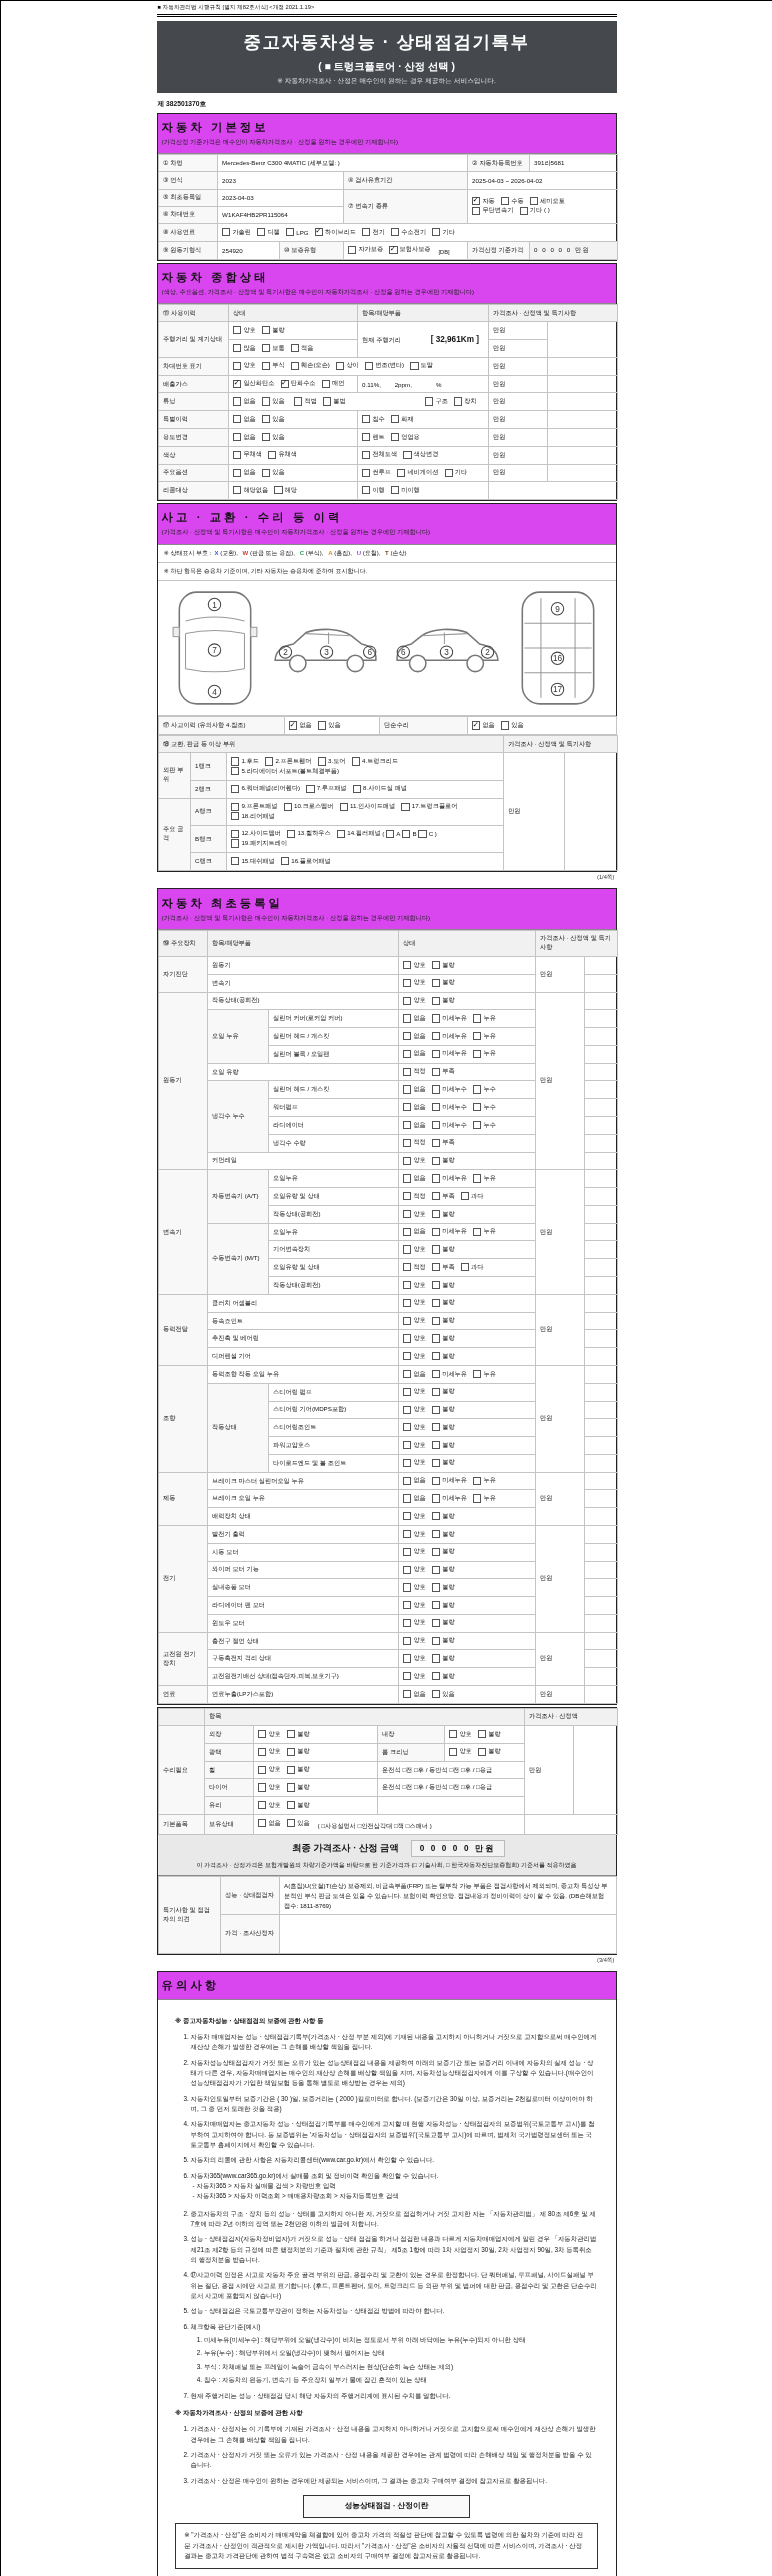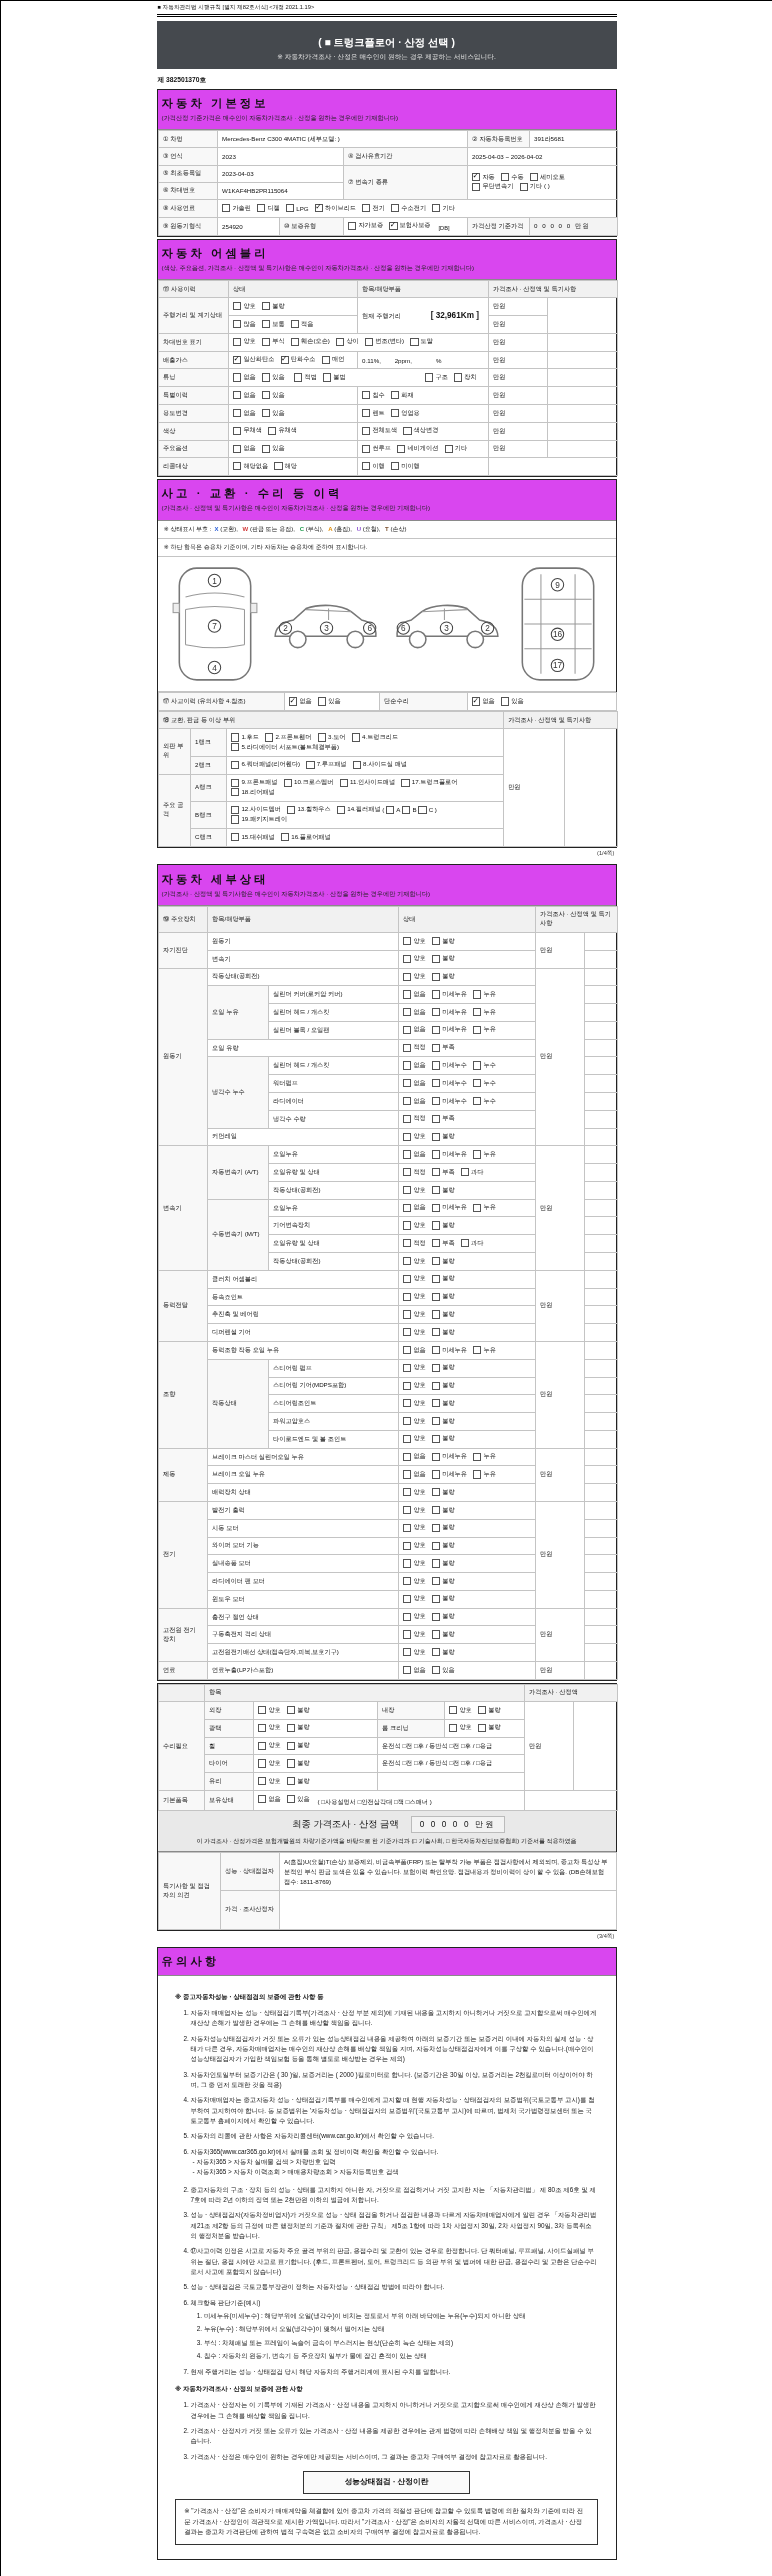--- a/index.html
+++ b/index.html
@@ -29,21 +29,21 @@
     position:relative;background:#fff;flex:none;}
   .bx.ck::after{content:"✓";position:absolute;left:-0.5px;top:-2.6px;font-size:7.7px;font-weight:bold;color:#111;}
   .mileage-val{font-size:8.2px;font-weight:bold;margin-left:28px;}
   .legend-row{padding:4.1px 6.2px;font-size:6px;border-bottom:0.5px solid #c4c4c4;}
   .legend-row .code{font-weight:bold;margin-left:3.1px;}
   .diagram{display:flex;justify-content:space-evenly;align-items:center;padding:7.2px 3.1px;
     border-bottom:0.5px solid #c4c4c4;}
   .diagram svg{display:block;}
   .marker{text-align:right;font-size:5.7px;color:#333;margin:1px 2.1px 6.2px;}
   .final-band{background:#e9e9e9;border-bottom:0.5px solid #8a8a8a;padding:5.2px;text-align:center;}
-  .final-line{font-size:9.3px;font-weight:normal;margin-left:24px;}
+  .final-line{font-size:9.3px;font-weight:bold;margin-left:24px;}
   .amount-box{display:inline-block;background:#f3f3f3;border:0.5px solid #bbb;
     padding:2.1px 8.2px;margin-left:9.3px;font-size:8.2px;letter-spacing:2.1px;}
   .final-note{font-size:6px;margin-top:4.1px;}
   .notice-body{padding:10.3px 17.5px 13.4px;font-size:6.4px;line-height:1.6;}
   .n-intro{font-weight:bold;margin:5.2px 0 6.2px;}
   ol.nlist{margin:0 0 7.2px 0;padding-left:15.5px;}
   ol.nlist li{margin-bottom:5.2px;}
   ol.inner{margin:3.1px 0 0 0;padding-left:13.4px;}
   ol.inner li{margin-bottom:3.1px;}
   .dash-line{margin-left:2.1px;}
@@ -55,20 +55,21 @@
 </head>
 <body>
 
 <div class="page">
   <div class="content">
 
     <div class="form-ref">■ 자동차관리법 시행규칙 [별지 제82호서식] &lt;개정 2021.1.19&gt;</div>
     <div class="toprule"></div>
 
     <div class="title-band">
+      <div class="title-main">중고자동차성능 · 상태점검기록부</div>
       <div class="title-sub">( ■ 트렁크플로어 · 산정 선택 )</div>
       <div class="title-note">※ 자동차가격조사 · 산정은 매수인이 원하는 경우 제공하는 서비스입니다.</div>
     </div>
 
     <div class="doc-no">제 382501370호</div>
 
     <div class="sec">
       <div class="band">
         <h2>자동차 기본정보</h2>
         <div class="bsub">(가격산정 기준가격은 매수인이 자동차가격조사 · 산정을 원하는 경우에만 기재합니다)</div>
@@ -161,21 +162,21 @@
                 <td class="lab">가격산정 기준가격</td>
                 <td class="ctr" style="background:#f3f3f3;letter-spacing:1.5px">0 0 0 0 0 만원</td>
               </tr>
             </tbody>
           </table>
         </div>
     </div>
 
     <div class="sec">
       <div class="band">
-        <h2>자동차 어셈블리</h2>
+        <h2>자동차 종합상태</h2>
         <div class="bsub">(색상, 주요옵션, 가격조사 · 산정액 및 특기사항은 매수인이 자동차가격조사 · 산정을 원하는 경우에만 기재합니다)</div>
       </div>
       <div id="comp-table-slot">
           <table class="grid">
             <colgroup>
               <col style="width:70px">
               <col style="width:129px">
               <col style="width:131px">
               <col style="width:59px">
               <col style="width:70px">
@@ -590,21 +591,21 @@
                   </span></td>
               </tr>
             </tbody>
           </table>
         </div>
     </div>
     <div class="marker">(1/4쪽)</div>
 
     <div class="sec">
       <div class="band">
-        <h2>자동차 세부상태</h2>
+        <h2>자동차 최초등록일</h2>
         <div class="bsub">(가격조사 · 산정액 및 특기사항은 매수인이 자동차가격조사 · 산정을 원하는 경우에만 기재합니다)</div>
       </div>
       <div id="detail-table-slot">
           <table class="grid">
             <colgroup>
               <col style="width:49px">
               <col style="width:61px">
               <col style="width:130px">
               <col style="width:137px">
               <col style="width:49px">

